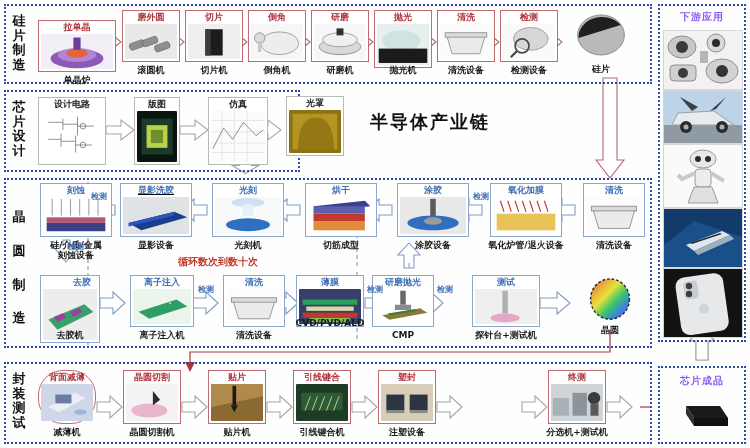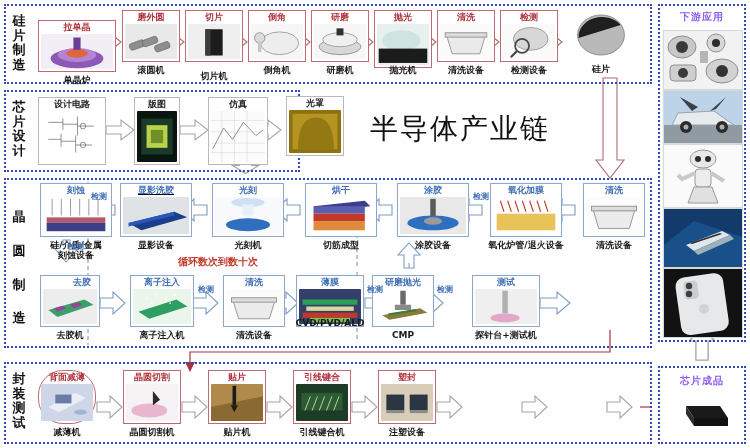--- a/index.html
+++ b/index.html
@@ -33,21 +33,21 @@
         font-weight:bold;color:#1a1a1a;line-height:10px;white-space:nowrap;}
 
   
   svg.ov{position:absolute;left:0;top:0;width:750px;height:448px;pointer-events:none;}
 
   
   .flab{position:absolute;font-size:8px;font-weight:bold;color:#3f6fb5;white-space:nowrap;}
   .flab.red{color:#c0392b;}
 
   
-  .maintitle{position:absolute;font-size:28px;font-weight:normal;color:#111;
+  .maintitle{position:absolute;font-size:18px;font-weight:bold;color:#111;
              letter-spacing:2px;}
 
   
   .rail-title{position:absolute;font-size:10px;font-weight:bold;color:#8b5cf6;
               text-align:center;letter-spacing:1px;}
   .rail-img{position:absolute;overflow:hidden;border:1px solid #d8d8d8;}
 
   
   .ph{width:100%;height:100%;display:block;}
 </style>
@@ -196,21 +196,21 @@
 
   <div class="node red" style="left:185px;top:10px;width:58px;height:52px;">
     <div class="ntitle red">切片</div>
     <div class="nimg">
       <svg class="ph" viewBox="0 0 60 40" preserveAspectRatio="none">
         <rect width="60" height="40" fill="#efeff0"></rect>
         <rect x="20" y="6" width="20" height="30" fill="#1c1c1c"></rect>
         <rect x="20" y="6" width="6" height="30" fill="#3c3c3c"></rect>
       </svg>
     </div>
-    <div class="ncap" style="top:60px;">切片机</div>
+    <div class="ncap" style="top:54px;">切片机</div>
   </div>
 
   <div class="node red" style="left:248px;top:10px;width:58px;height:52px;">
     <div class="ntitle red">倒角</div>
     <div class="nimg">
       <svg class="ph" viewBox="0 0 60 40" preserveAspectRatio="none">
         <rect width="60" height="40" fill="#f6f6f6"></rect>
         <ellipse cx="33" cy="22" rx="22" ry="13" fill="#ededed" stroke="#9a9a9a"></ellipse>
         <circle cx="10" cy="16" r="6" fill="#dcdcdc" stroke="#8f8f8f"></circle>
         <rect x="8" y="20" width="4" height="12" fill="#c8c8c8"></rect>
@@ -473,21 +473,21 @@
         <rect width="62" height="40" fill="#fcfcfc"></rect>
         <polygon points="8,14 54,14 48,34 14,34" fill="#ebebeb" stroke="#8f8f8f"></polygon>
         <rect x="6" y="10" width="50" height="5" fill="#dcdcdc" stroke="#8f8f8f"></rect>
       </svg>
     </div>
     <div class="ncap" style="top:56px;">清洗设备</div>
   </div>
 
   <div class="flab red" style="left:178px;top:255px;font-size:10px;">循环数次到数十次</div>
 
-  <div class="node blue" style="left:40px;top:275px;width:60px;height:52px;padding-left:24px;">
+  <div class="node blue" style="left:40px;top:275px;width:60px;height:68px;padding-left:24px;">
     <div class="ntitle blue">去胶</div>
     <div class="nimg">
       <svg class="ph" viewBox="0 0 60 40" preserveAspectRatio="none">
         <rect width="60" height="40" fill="#ededed"></rect>
         <polygon points="6,24 46,12 56,18 16,32" fill="#3aa06a"></polygon>
         <polygon points="12,22 22,19 26,22 16,26" fill="#9b3fa0"></polygon>
         <polygon points="30,18 40,15 44,18 34,22" fill="#9b3fa0"></polygon>
       </svg>
     </div>
     <div class="ncap" style="top:54px;">去胶机</div>
@@ -557,20 +557,38 @@
     <div class="nimg">
       <svg class="ph" viewBox="0 0 68 40" preserveAspectRatio="none">
         <rect width="68" height="40" fill="#efefef"></rect>
         <rect x="30" y="2" width="6" height="26" fill="#b0b0b0"></rect>
         <ellipse cx="33" cy="33" rx="16" ry="5" fill="#e3a8c8"></ellipse>
       </svg>
     </div>
     <div class="ncap" style="top:54px;">探针台+测试机</div>
   </div>
 
+  <div class="node none" style="left:583px;top:277px;width:54px;height:48px;">
+    <div class="nimg" style="top:0;">
+      <svg class="ph" viewBox="0 0 54 48" preserveAspectRatio="none">
+        <defs>
+          <linearGradient id="rain" x1="0" y1="0" x2="1" y2="1">
+            <stop offset="0%" stop-color="#d83b3b"></stop>
+              <stop offset="20%" stop-color="#e8a13b"></stop>
+            <stop offset="40%" stop-color="#e8e23b"></stop>
+              <stop offset="60%" stop-color="#3bc46a"></stop>
+            <stop offset="80%" stop-color="#3b7fe8"></stop>
+              <stop offset="100%" stop-color="#9b3be8"></stop>
+          </linearGradient>
+        </defs>
+        <circle cx="27" cy="23" r="21" fill="url(#rain)" stroke="#2b2b2b" stroke-width="1.5" stroke-dasharray="3 2"></circle>
+      </svg>
+    </div>
+    <div class="ncap" style="top:48px;">晶圆</div>
+  </div>
 
   <div class="flab" style="left:91px;top:191px;">检测</div>
   <div class="flab" style="left:473px;top:191px;">检测</div>
   <div class="flab" style="left:68px;top:241px;">检测</div>
   <div class="flab" style="left:198px;top:284px;">检测</div>
   <div class="flab" style="left:367px;top:284px;">检测</div>
   <div class="flab" style="left:437px;top:284px;">检测</div>
 
   <div class="section sec-blue" style="left:4px;top:362px;width:648px;height:82px;"></div>
   <div class="vlabel" style="left:8px;top:372px;">
@@ -642,20 +660,33 @@
         <g fill="#8a8a8a">
           <rect x="6" y="30" width="20" height="3"></rect>
             <rect x="32" y="30" width="20" height="3"></rect>
         </g>
       </svg>
     </div>
     <div class="ncap" style="top:56px;">注塑设备</div>
   </div>
 
 
+  <div class="node red" style="left:548px;top:370px;width:58px;height:54px;">
+    <div class="ntitle red">终测</div>
+    <div class="nimg">
+      <svg class="ph" viewBox="0 0 58 42" preserveAspectRatio="none">
+        <rect width="58" height="42" fill="#cfd4d8"></rect>
+        <rect x="2" y="16" width="18" height="20" fill="#a8b0b8"></rect>
+        <rect x="24" y="10" width="16" height="26" fill="#8b939b"></rect>
+        <circle cx="48" cy="16" r="7" fill="#3b3b3b"></circle>
+        <rect x="44" y="22" width="9" height="14" fill="#5a5a5a"></rect>
+      </svg>
+    </div>
+    <div class="ncap" style="top:56px;">分选机+测试机</div>
+  </div>
 
   <div class="section sec-blue" style="left:658px;top:4px;width:88px;height:338px;"></div>
   <div class="rail-title" style="left:658px;top:10px;width:88px;">下游应用</div>
 
   <div class="rail-img" style="left:663px;top:30px;width:78px;height:58px;">
     <svg class="ph" viewBox="0 0 78 58" preserveAspectRatio="none">
       <rect width="78" height="58" fill="#f2f2f2"></rect>
       <ellipse cx="18" cy="16" rx="14" ry="11" fill="#c8c8c8" stroke="#8f8f8f"></ellipse>
       <circle cx="18" cy="16" r="6" fill="#3a3a3a"></circle>
       <circle cx="52" cy="12" r="9" fill="#d8d8d8" stroke="#8f8f8f"></circle>

